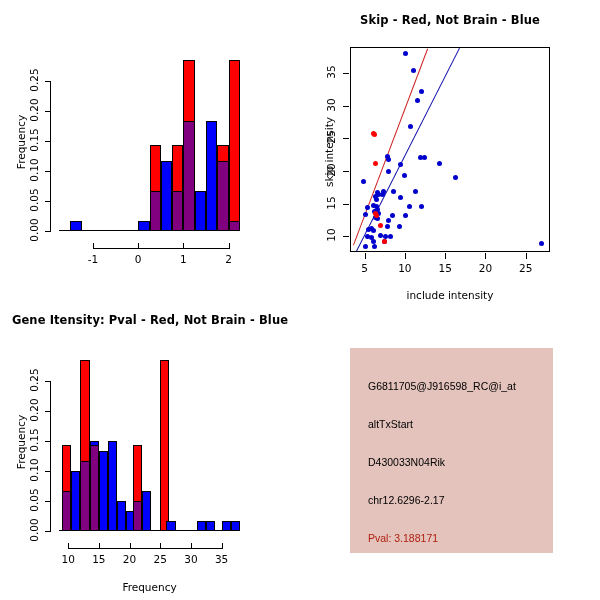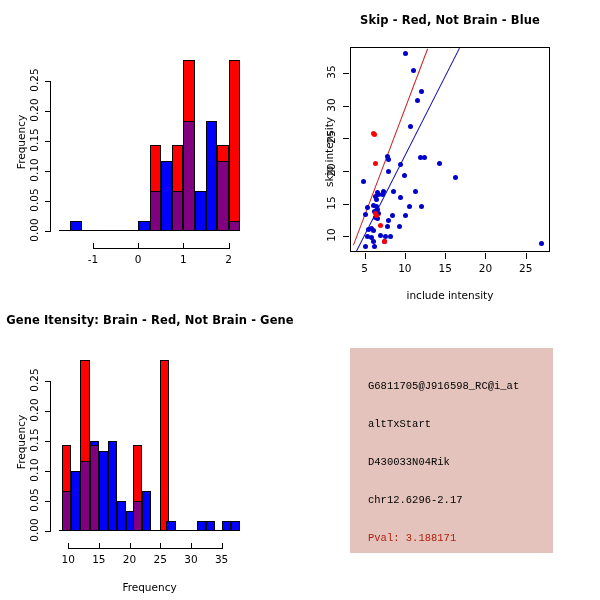--- a/index.html
+++ b/index.html
@@ -102,21 +102,21 @@
     left: 50px; top: 48px;
     width: 203px; height: 205px;
     background: #E3C3BC;
   }
   .info-line {
     position: absolute;
     left: 18px;
     font-size: 10.5px;
     color: #000000;
     white-space: nowrap;
-    font-family: Liberation Mono, monospace;
+    font-family: Liberation Sans, sans-serif;
   }
   .info-line.pval { color: #B02010; }
 </style>
 </head>
 <body>
 
 <div class="page">
 
   <div class="panel" id="panel-ratio">
 
@@ -270,21 +270,21 @@
         <div class="tick-label x" style="left: 125.161px; top: 262px; width: 40px;">15</div>
         <div class="tick" style="position: absolute; left: 185.484px; top: 253px; height: 6px;"></div>
         <div class="tick-label x" style="left: 165.484px; top: 262px; width: 40px;">20</div>
         <div class="tick" style="position: absolute; left: 225.806px; top: 253px; height: 6px;"></div>
         <div class="tick-label x" style="left: 205.806px; top: 262px; width: 40px;">25</div>
       </div>
     <div class="axis-title" style="left:50px; top:289px; width:200px;">include intensity</div>
   </div>
 
   <div class="panel" id="panel-gene">
-    <div class="plot-title">Gene Itensity: Brain - Red, Not Brain - Gene</div>
+    <div class="plot-title">Gene Itensity: Pval - Red, Not Brain - Blue</div>
 
     <div class="plotbox" id="gene-plot" style="left:59px; top:60px; width:181px; height:171px;">
       <div id="gene-bars" style="position:absolute; left:0; top:0; width:100%; height:100%;">
           <div class="bar red" style="left: 3.0678px; width: 9.20339px; height: 85.5898px;"></div>
           <div class="bar purple" style="left: 3.0678px; width: 9.20339px; height: 39.9219px;"></div>
           <div class="bar blue" style="left: 12.2712px; width: 9.20339px; height: 59.853px;"></div>
           <div class="bar red" style="left: 21.4746px; width: 9.20339px; height: 171.18px;"></div>
           <div class="bar purple" style="left: 21.4746px; width: 9.20339px; height: 69.8484px;"></div>
           <div class="bar blue" style="left: 30.678px; width: 9.20339px; height: 89.7795px;"></div>
           <div class="bar purple" style="left: 30.678px; width: 9.20339px; height: 85.5898px;"></div>

